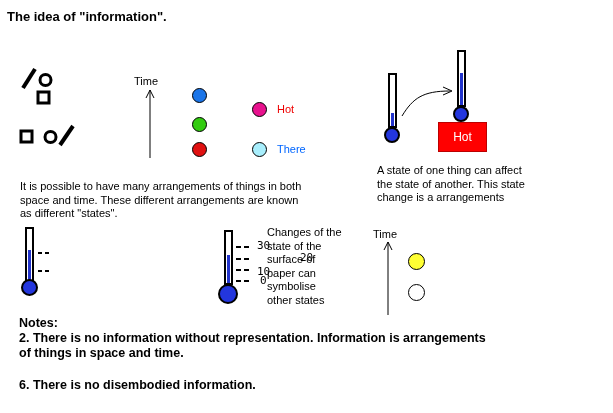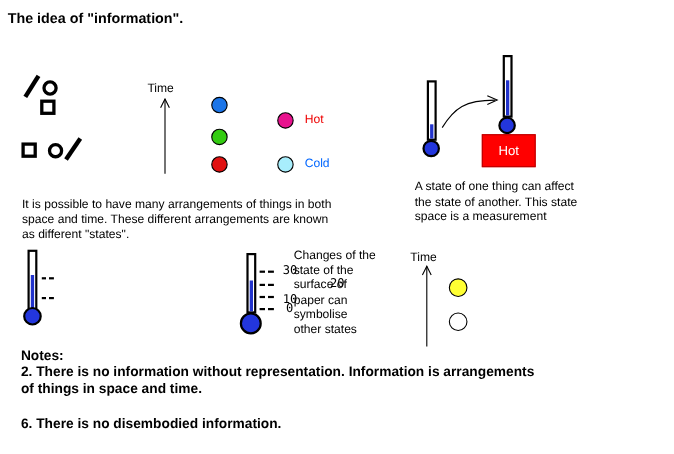--- a/index.html
+++ b/index.html
@@ -41,21 +41,21 @@
     <path d="M 16 28 L 20 20 L 24 28" fill="none" stroke="#000" stroke-width="1"></path>
   </svg>
 
   <div class="dot" style="left:192px;top:88px;background:#1B75E8;"></div>
   <div class="dot" style="left:192px;top:117px;background:#33CC11;"></div>
   <div class="dot" style="left:192px;top:142px;background:#E01111;"></div>
 
   <div class="dot" style="left:252px;top:102px;background:#E8128E;"></div>
   <div class="abs" style="left:277px;top:103px;font-size:11px;color:#EE0000;">Hot</div>
   <div class="dot" style="left:252px;top:142px;background:#A8EEFC;"></div>
-  <div class="abs" style="left:277px;top:143px;font-size:11px;color:#0066FF;">Cold</div>
+  <div class="abs" style="left:277px;top:143px;font-size:11px;color:#0066FF;">There</div>
 
   <div class="abs" style="left:380px;top:73px;width:20px;height:72px;">
     <div class="tube" style="left:8px;top:0;height:55px;">
         <div class="mercury" style="height:13px;"></div>
       </div>
     <div class="bulb" style="left:4px;top:54px;width:16px;height:16px;"></div>
   </div>
 
   <svg class="abs" style="left:395px;top:80px;" width="70" height="45">
     <path d="M 7 36 C 18 18, 28 11, 55 11" fill="none" stroke="#000" stroke-width="1"></path>
@@ -71,21 +71,21 @@
 
   <div class="abs" style="left:438px;top:122px;width:49px;height:30px;background:#FF0000;border:1px solid #BB0000;box-sizing:border-box;display:flex;align-items:center;justify-content:center;">
     <span style="color:#fff;font-size:12px;">Hot</span>
   </div>
 
   <div class="abs txt" style="left:20px;top:180px;width:355px;">It is possible to have many arrangements of things in both
 space and time. These different arrangements are known
 as different "states".</div>
   <div class="abs txt" style="left:377px;top:164px;width:235px;">A state of one thing can affect
 the state of another. This state
-space is a measurement</div>
+change is a arrangements</div>
 
   <div class="abs" style="left:17px;top:227px;width:22px;height:80px;">
     <div class="tube" style="left:8px;top:0;height:56px;">
         <div class="mercury" style="height:31px;"></div>
       </div>
     <div class="bulb" style="left:4px;top:52px;width:17px;height:17px;"></div>
   </div>
   <div class="dashpair" style="left:38px;top:252px;"></div>
   <div class="dashpair" style="left:38px;top:270px;"></div>
 

